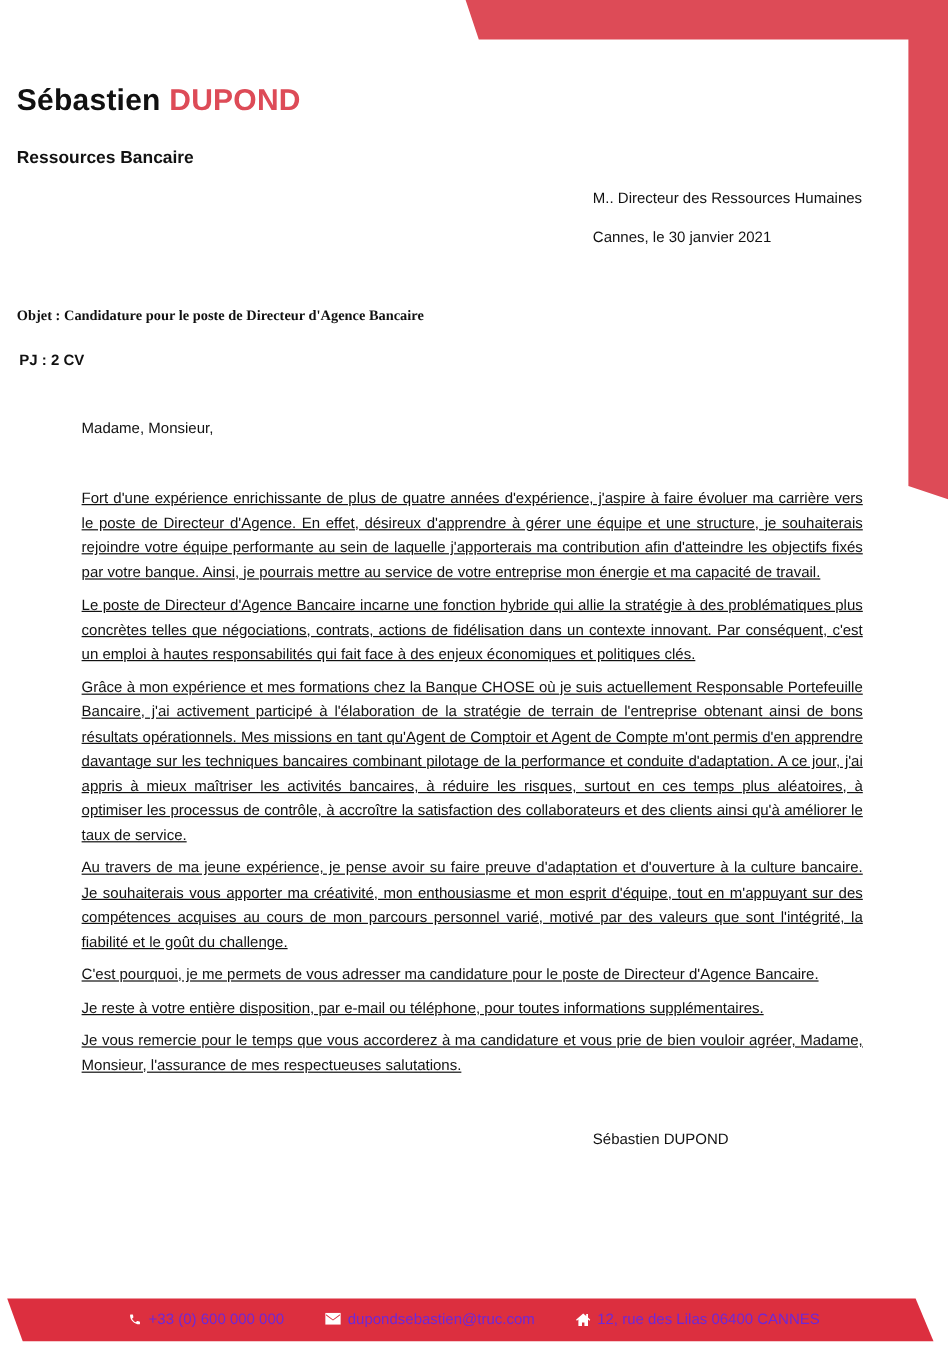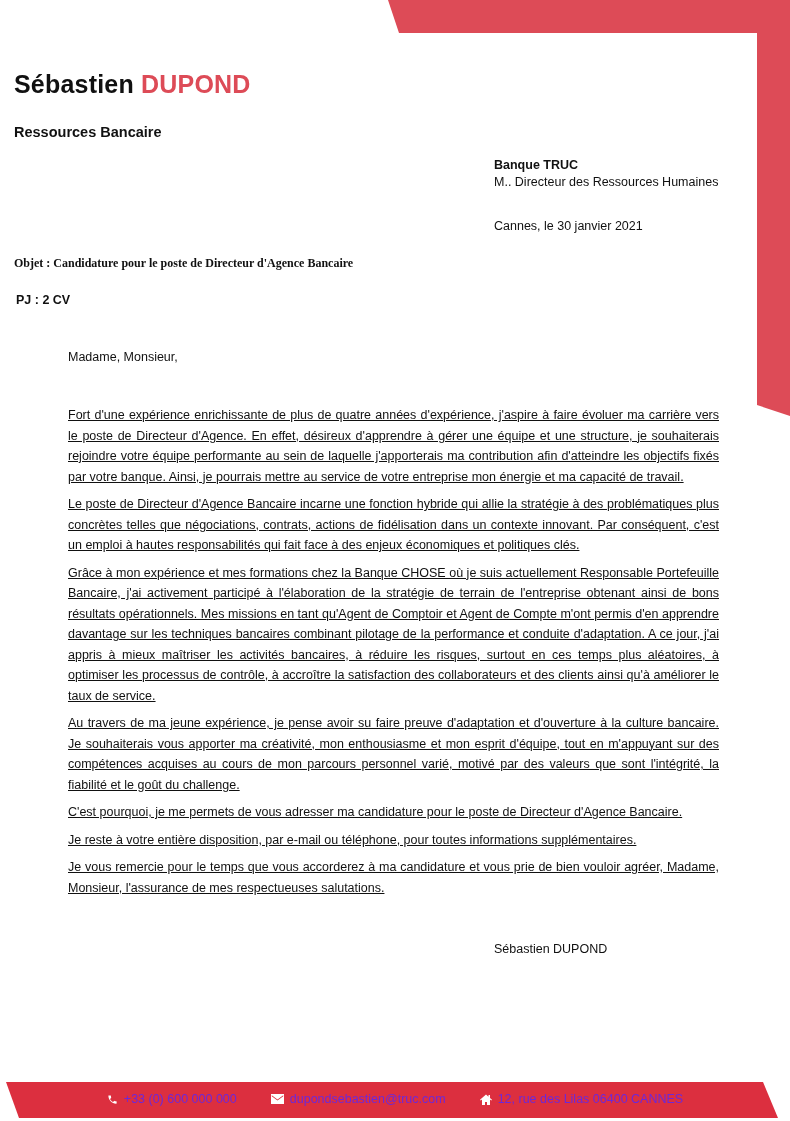--- a/index.html
+++ b/index.html
@@ -14,21 +14,21 @@
       position: absolute; left: 14px; top: 70px; font-size: 25px; font-weight: bold; letter-spacing: 0.2px;
     }
     .name .last { color: #dd4b57; }
     .job {
       position: absolute; left: 14px; top: 124px; font-size: 14.5px; font-weight: bold;
     }
     .recipient {
       position: absolute; left: 494px; top: 157px; font-size: 12.5px; line-height: 16.5px;
     }
     .recipient .bank { font-weight: bold; }
-    .recipient .date { margin-top: 28px; }
+    .recipient .date { margin-top: 16px; }
     .subject {
       position: absolute; left: 14px; top: 256px; font-size: 12px; font-weight: bold; font-family: Liberation Serif, serif;
     }
     .pj {
       position: absolute; left: 16px; top: 293px; font-size: 12.5px; font-weight: bold;
     }
     .salutation {
       position: absolute; left: 68px; top: 350px; font-size: 12.5px;
     }
     .body-text {
@@ -54,21 +54,20 @@
   <polygon points="388,0 790,0 790,416 757,405 757,33 399,33" fill="#dd4b57"></polygon>
 </svg>
 
 <div class="name">
   <span>Sébastien</span>
   <span class="last">DUPOND</span>
 </div>
 <div class="job">Ressources Bancaire</div>
 
 <div class="recipient">
-  <div class="bank">Banque TRUC</div>
   <div>M.. Directeur des Ressources Humaines</div>
   <div class="date">Cannes, le 30 janvier 2021</div>
 </div>
 
 <div class="subject">Objet : Candidature pour le poste de Directeur d'Agence Bancaire</div>
 <div class="pj">PJ : 2 CV</div>
 
 <div class="salutation">Madame, Monsieur,</div>
 
 <div class="body-text">

